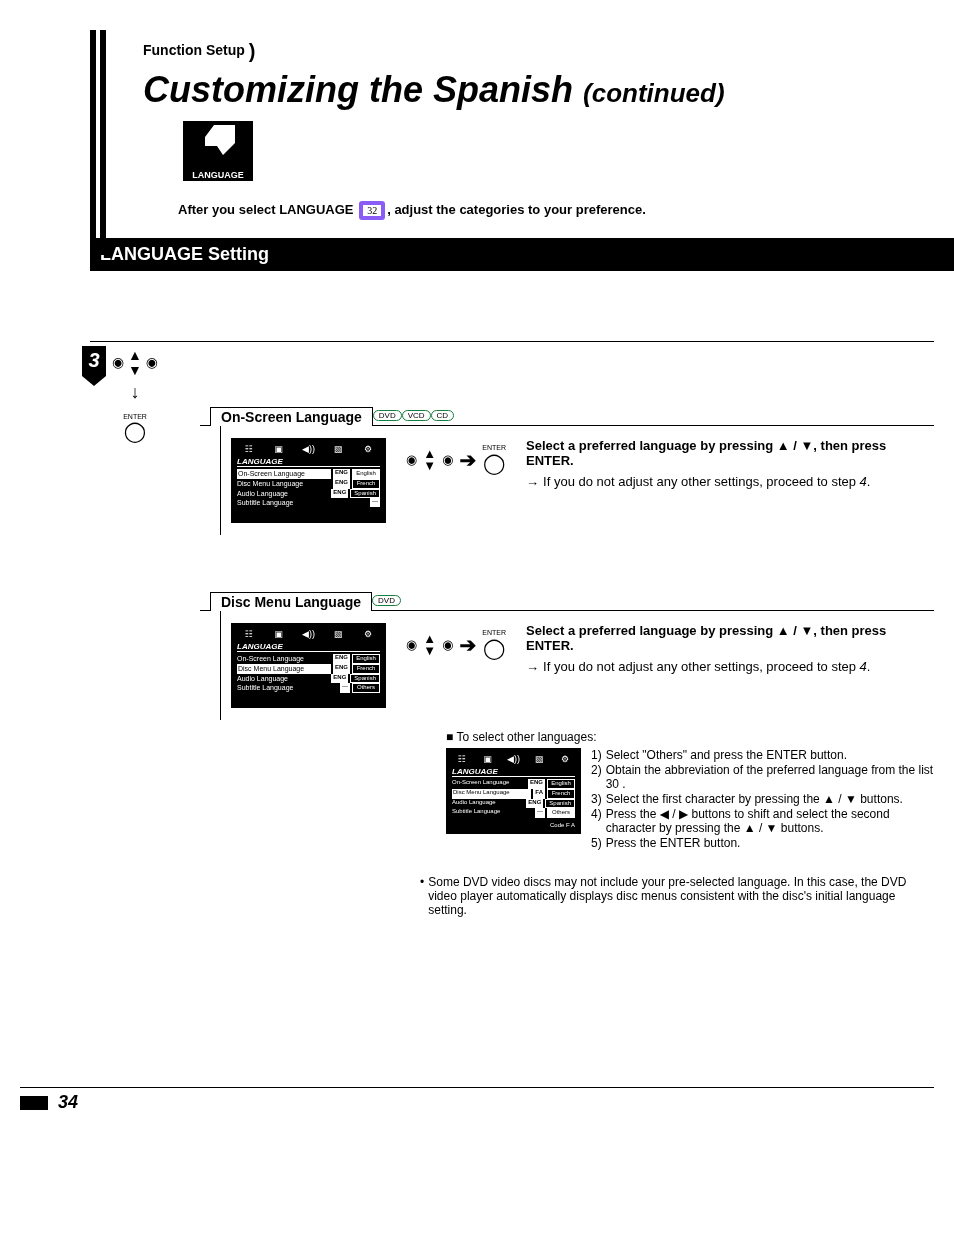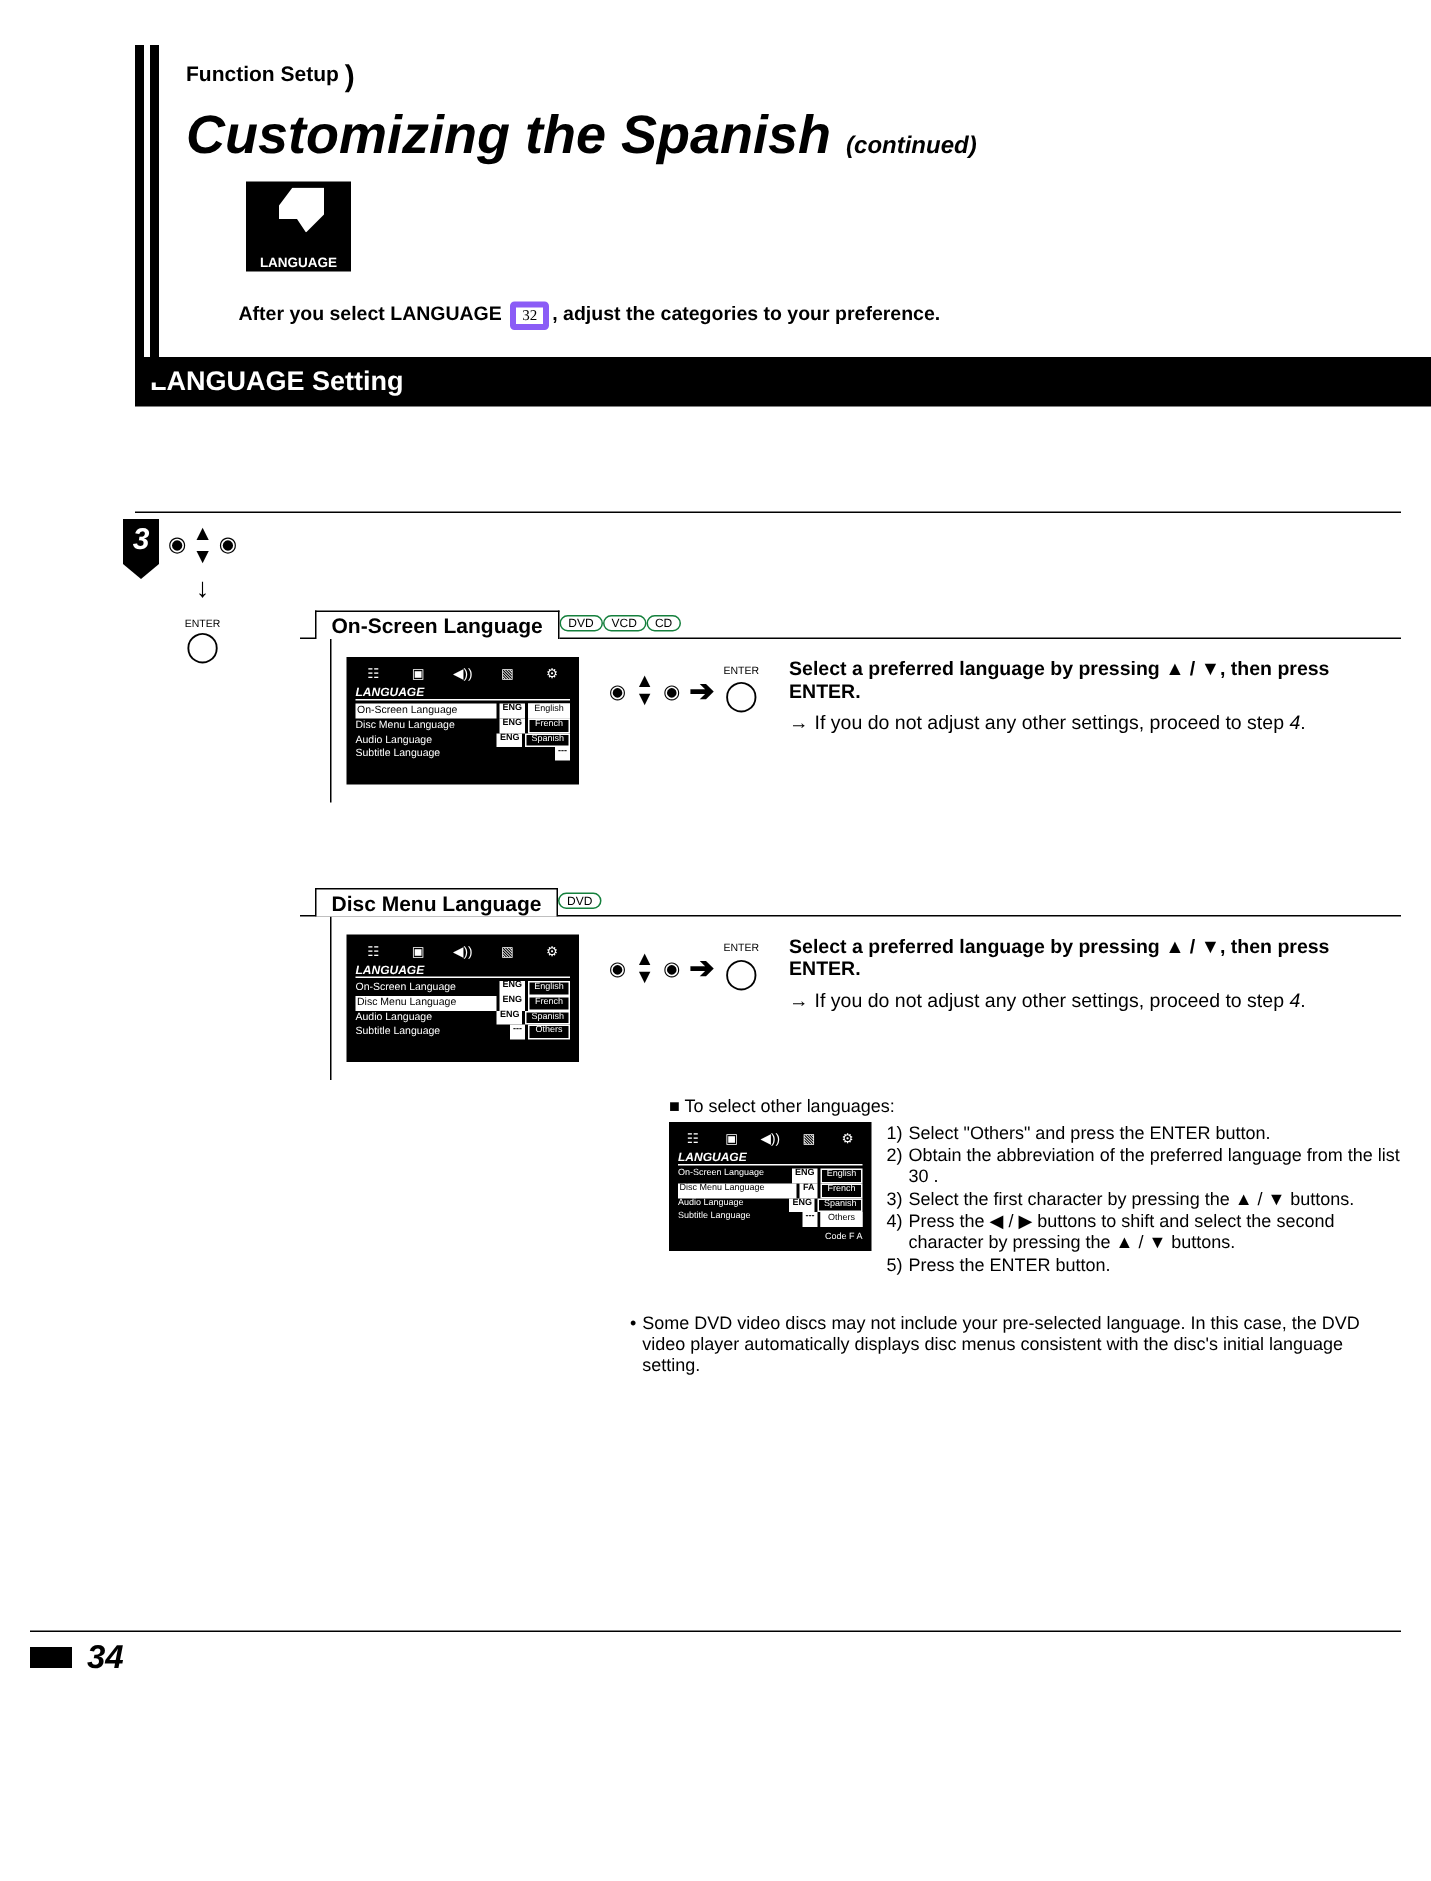--- a/index.html
+++ b/index.html
@@ -25,34 +25,34 @@
     background: #000;
   }
   .left-bar2 {
     position: absolute;
     left: 100px;
     top: 30px;
     width: 6px;
     height: 225px;
     background: #000;
   }
-  .header-area { margin-left: 34px; }
+  .header-area { margin-left: 53px; }
   .func-setup {
     font-size: 14px;
     font-weight: bold;
     display: inline-block;
   }
   .func-setup .paren { font-size: 20px; vertical-align: -3px; }
   .main-title {
     font-size: 36px;
     font-weight: bold;
     font-style: italic;
     margin: 6px 0 10px 0;
   }
-  .main-title .cont { font-size: 16px; font-style: italic; font-weight: bold; }
+  .main-title .cont { font-size: 26px; font-style: italic; font-weight: bold; }
   .lang-icon-box {
     width: 70px; height: 60px;
     background: #000;
     margin: 10px 0 20px 40px;
     position: relative;
   }
   .lang-icon-box .head {
     width: 30px; height: 30px;
     background: #fff;
     border-radius: 0 0 0 0;
@@ -240,21 +240,21 @@
   .footer {
     border-top: 1px solid #000;
     margin-top: 170px;
     padding-top: 4px;
     display: flex;
     align-items: center;
     gap: 10px;
     margin-left: -70px;
   }
   .footer .blk { width: 28px; height: 14px; background:#000; }
-  .footer .pn { font-size: 22px; font-weight: bold; font-style: italic; }
+  .footer .pn { font-size: 18px; font-weight: bold; font-style: italic; }
 </style>
 </head>
 <body>
 
 <div class="page">
   <div class="left-bar"></div>
   <div class="left-bar2"></div>
 
   <div class="header-area">
     <div class="func-setup">

